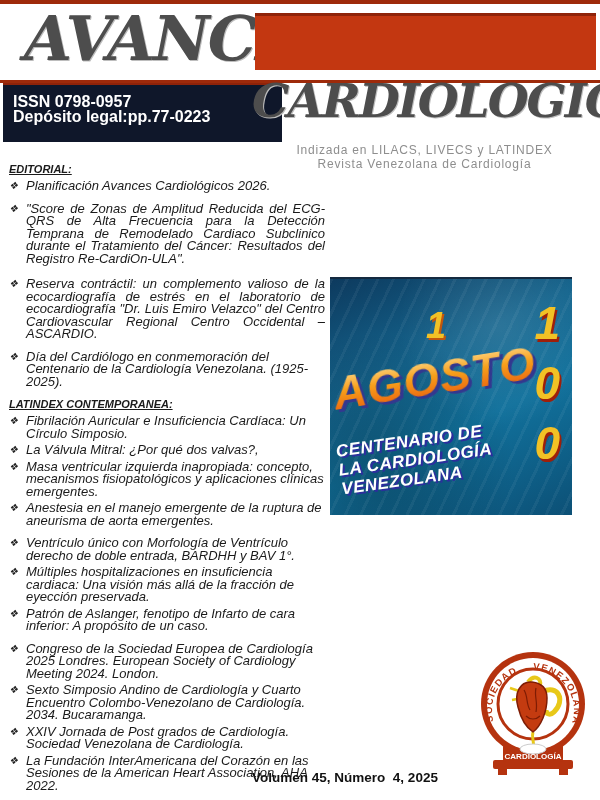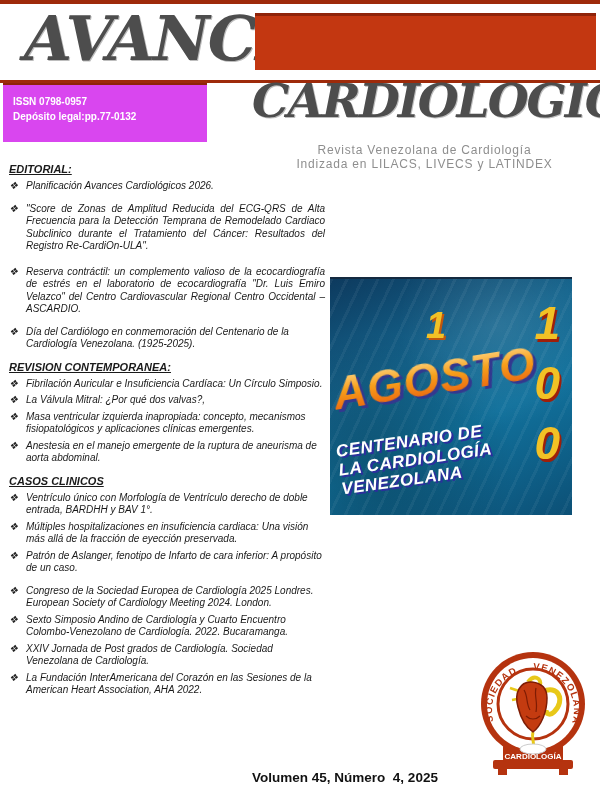--- a/index.html
+++ b/index.html
@@ -15,23 +15,23 @@
     position:absolute;left:24px;top:4px;margin:0;
     font-family:"DejaVu Serif",serif;font-style:italic;font-weight:bold;
     font-size:62px;line-height:70px;letter-spacing:-2px;color:#4d4d4d;
     text-shadow:1px 1px 0 #bdbdbd;
   }
   .red-block-top{
     position:absolute;left:255px;top:13px;width:341px;height:57px;
     background:#c33711;border-top:3px solid #8f2309;box-sizing:border-box;
   }
   .issn-block{
-    position:absolute;left:3px;top:83px;width:204px;height:59px;
-    background:#d946ef;border-top:2px solid #8f2309;box-sizing:border-box;
-    color:#ffffff;font-weight:bold;font-size:10px;line-height:15px;
+    position:absolute;left:3px;top:83px;width:279px;height:59px;
+    background:#0f172a;border-top:2px solid #8f2309;box-sizing:border-box;
+    color:#ffffff;font-weight:bold;font-size:16px;line-height:15px;
     padding:9px 0 0 10px;
   }
   .title2{
     position:absolute;left:252px;top:72px;margin:0;width:348px;
     font-family:"DejaVu Serif",serif;font-style:italic;font-weight:bold;
     font-size:47px;line-height:58px;letter-spacing:-2px;color:#4d4d4d;
     text-shadow:1px 1px 0 #bdbdbd;white-space:nowrap;
   }
   .subtitle{
     position:absolute;left:253px;top:143px;width:343px;text-align:center;
@@ -39,21 +39,21 @@
   }
   
   .toc{position:absolute;left:9px;top:163px;width:316px;}
   .section{margin-bottom:10px;font-style:italic;}
   .sec-head{
     font-size:11px;font-weight:bold;text-decoration:underline;
     margin-bottom:3px;line-height:13px;
   }
   .item{display:flex;margin-top:4px;}
   .bullet{flex:0 0 17px;font-size:10px;line-height:12.5px;color:#222;}
-  .itxt{flex:1;font-size:10px;line-height:12.5px;}
+  .itxt{flex:1;font-size:13px;line-height:12.5px;}
   .item.justify .itxt{text-align:justify;}
   .item.justify ~ .item.justify{margin-top:13px;}
   
   .poster{
     position:absolute;left:330px;top:277px;width:242px;height:236px;
     background:
       radial-gradient(circle at 70% 20%, rgba(255,255,255,0.10), rgba(255,255,255,0) 40%),
       radial-gradient(circle at 20% 80%, rgba(0,0,0,0.25), rgba(0,0,0,0) 50%),
       linear-gradient(155deg,#0d3a5e 0%,#14648d 35%,#11719c 60%,#0c5076 100%);
     border-top:2px solid #142a40;overflow:hidden;
@@ -99,28 +99,28 @@
 
 <div class="page">
 
   <div class="top-rule"></div>
   <h1 class="title1">AVANCES</h1>
   <div class="red-block-top"></div>
   <div class="mid-rule"></div>
 
   <div class="issn-block">
     <div>ISSN 0798-0957</div>
-    <div>Depósito legal:pp.77-0132</div>
+    <div>Depósito legal:pp.77-0223</div>
   </div>
 
   <h1 class="title2">CARDIOLOGICOS</h1>
 
   <div class="subtitle">
+    <div>Indizada en LILACS, LIVECS y LATINDEX</div>
     <div>Revista Venezolana de Cardiología</div>
-    <div>Indizada en LILACS, LIVECS y LATINDEX</div>
   </div>
 
   <div class="toc" id="toc">
       <div class="section">
         <div class="sec-head">EDITORIAL:</div>
         <div class="item">
           <span class="bullet">❖</span>
           <span class="itxt">Planificación Avances Cardiológicos 2026.</span>
         </div>
       </div>
@@ -134,61 +134,60 @@
           <span class="itxt">Reserva contráctil: un complemento valioso de la ecocardiografía de estrés en el laboratorio de ecocardiografía "Dr. Luis Emiro Velazco" del Centro Cardiovascular Regional Centro Occidental – ASCARDIO.</span>
         </div>
       </div>
       <div class="section">
         <div class="item">
           <span class="bullet">❖</span>
           <span class="itxt">Día del Cardiólogo en conmemoración del Centenario de la Cardiología Venezolana.  (1925-2025).</span>
         </div>
       </div>
       <div class="section">
-        <div class="sec-head">REVISION CONTEMPORANEA:</div>
+        <div class="sec-head">LATINDEX CONTEMPORANEA:</div>
         <div class="item">
           <span class="bullet">❖</span>
           <span class="itxt">Fibrilación Auricular e Insuficiencia Cardíaca: Un Círculo Simposio.</span>
         </div>
         <div class="item">
           <span class="bullet">❖</span>
           <span class="itxt">La Válvula Mitral: ¿Por qué dos valvas?,</span>
         </div>
         <div class="item">
           <span class="bullet">❖</span>
           <span class="itxt">Masa ventricular izquierda inapropiada: concepto, mecanismos fisiopatológicos y aplicaciones clínicas emergentes.</span>
         </div>
         <div class="item">
           <span class="bullet">❖</span>
-          <span class="itxt">Anestesia en el manejo emergente de la ruptura de aneurisma de aorta abdominal.</span>
-        </div>
-      </div>
-      <div class="section">
-        <div class="sec-head">CASOS CLINICOS</div>
+          <span class="itxt">Anestesia en el manejo emergente de la ruptura de aneurisma de aorta emergentes.</span>
+        </div>
+      </div>
+      <div class="section">
         <div class="item">
           <span class="bullet">❖</span>
           <span class="itxt">Ventrículo único con Morfología de Ventrículo derecho de doble entrada, BARDHH y BAV 1°.</span>
         </div>
         <div class="item">
           <span class="bullet">❖</span>
           <span class="itxt">Múltiples hospitalizaciones en insuficiencia cardiaca: Una visión más allá de la fracción de eyección preservada.</span>
         </div>
         <div class="item">
           <span class="bullet">❖</span>
           <span class="itxt">Patrón de Aslanger, fenotipo de Infarto de cara inferior: A propósito de un caso.</span>
         </div>
       </div>
       <div class="section">
         <div class="item">
           <span class="bullet">❖</span>
           <span class="itxt">Congreso de la Sociedad Europea de Cardiología 2025 Londres. European Society of Cardiology Meeting 2024. London.</span>
         </div>
         <div class="item">
           <span class="bullet">❖</span>
-          <span class="itxt">Sexto Simposio Andino de Cardiología y Cuarto Encuentro Colombo-Venezolano de Cardiología. 2022. Bucaramanga.</span>
+          <span class="itxt">Sexto Simposio Andino de Cardiología y Cuarto Encuentro Colombo-Venezolano de Cardiología. 2034. Bucaramanga.</span>
         </div>
         <div class="item">
           <span class="bullet">❖</span>
           <span class="itxt">XXIV Jornada de Post grados de Cardiología. Sociedad Venezolana de Cardiología.</span>
         </div>
         <div class="item">
           <span class="bullet">❖</span>
           <span class="itxt">La Fundación InterAmericana del Corazón en las Sesiones de la American Heart Association, AHA 2022.</span>
         </div>
       </div>

